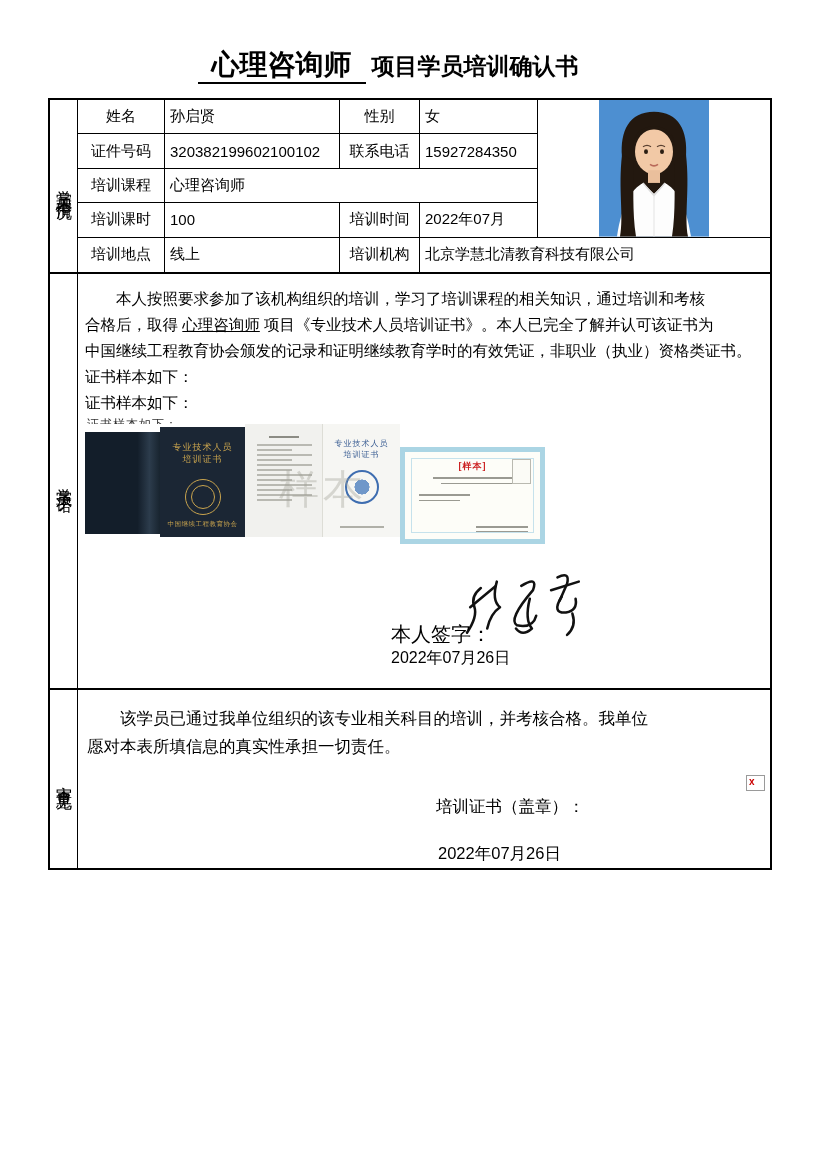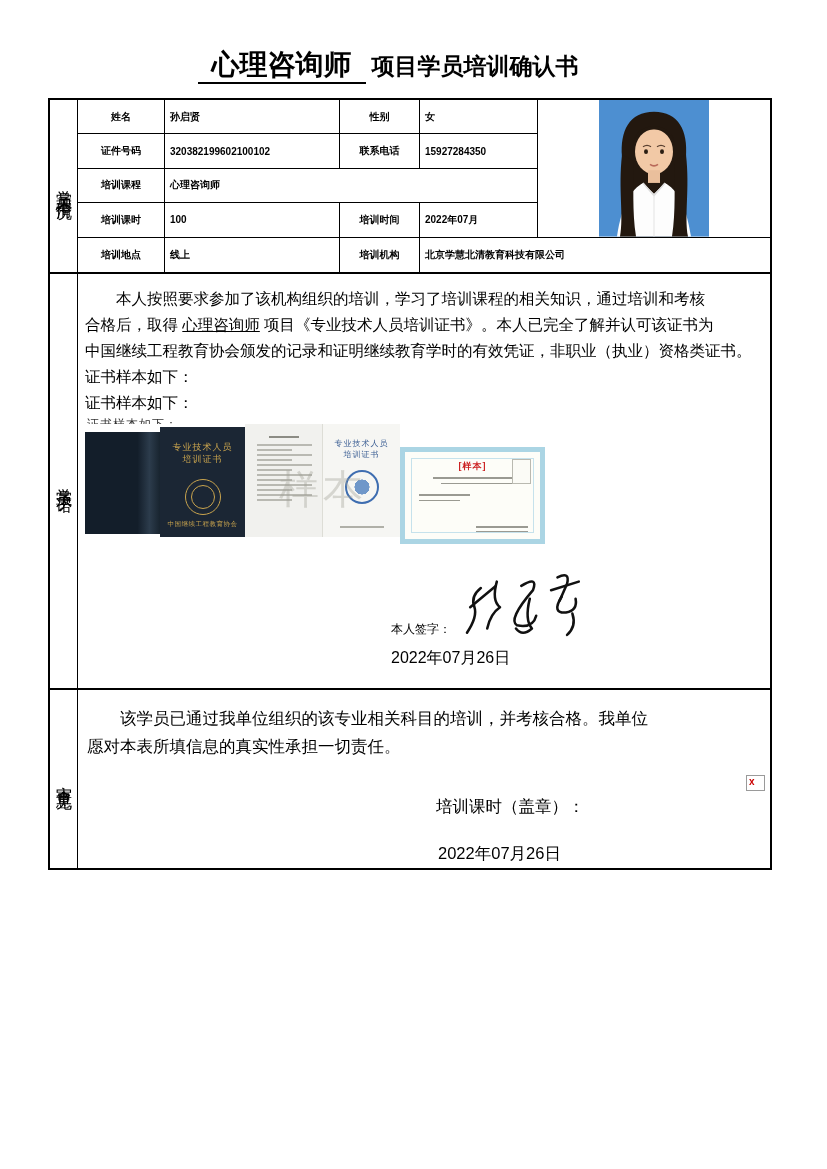--- a/index.html
+++ b/index.html
@@ -22,21 +22,21 @@
     font-size:16px;letter-spacing:3px;font-weight:500;
   }
   .sect-content{flex:1;position:relative;}
   
   .grid{
     display:grid;height:172px;
     grid-template-columns:87px 175px 80px 118px 1fr;
     grid-template-rows:repeat(5,1fr);
   }
   .cell{border-right:1.5px solid #000;border-bottom:1.5px solid #000;
-    display:flex;align-items:center;font-size:10px;overflow:hidden;white-space:nowrap;font-weight:bold;}
+    display:flex;align-items:center;font-size:15px;overflow:hidden;white-space:nowrap;}
   .cell.lab{justify-content:center;}
   .cell.val{padding:0 5px;}
   .cell.no-r{border-right:none;}
   .cell.no-b{border-bottom:none;}
   .span3{grid-column:2 / span 3;}
   .span2{grid-column:4 / span 2;}
   .photo-cell{grid-column:5;grid-row:1 / span 4;border-bottom:1.5px solid #000;
     display:flex;align-items:stretch;justify-content:center;}
   .photo-cell svg{height:100%;}
   
@@ -74,21 +74,21 @@
   .cert4-inner{position:absolute;inset:6px;border:1px solid #c6e2ec;}
   .c4sample{text-align:center;margin-top:8px;font-size:9px;font-weight:bold;color:#c22;letter-spacing:1px;}
   .c4photo{position:absolute;right:9px;top:7px;width:17px;height:23px;border:1px solid #b9b9b0;background:#fbfbf6;}
   .c4line{height:1.5px;background:#9a9a92;margin:4px 22px 0 28px;}
   .c4line.l2{margin:4px 18px 0 36px;}
   .c4line.l3{margin:10px 70px 0 14px;}
   .c4line.l4{margin:4px 80px 0 14px;}
   .c4foot{position:absolute;right:12px;bottom:7px;width:52px;}
   .c4foot div{height:1.5px;background:#9a9a92;margin-top:3px;}
   
-  .sig-label{position:absolute;left:313px;top:347px;font-size:12px;}
+  .sig-label{position:absolute;left:313px;top:347px;font-size:20px;}
   .sig-date{position:absolute;left:313px;top:374px;font-size:16px;}
   .sig-svg{position:absolute;left:385px;top:297px;}
   
   .review{height:178px;}
   .rpara{margin:0;padding:14px 10px 0 9px;font-size:16.5px;line-height:28px;
     white-space:pre-line;text-indent:2em;width:672px;}
   .stamp-label{position:absolute;left:358px;top:106px;font-size:16.5px;font-weight:500;}
   .broken-img{position:absolute;left:668px;top:85px;width:15px;height:14px;border:1px solid #9a9a9a;
     background:#fff;font-size:10px;font-weight:bold;color:#cc0000;
     display:flex;align-items:flex-start;justify-content:flex-start;padding:0 0 0 2px;line-height:12px;}
@@ -234,19 +234,19 @@
       <div class="sig-date">2022年07月26日</div>
     </div>
   </div>
 
   <div class="sect">
     <div class="vlabel">审查意见</div>
     <div class="sect-content review">
       <p class="rpara">该学员已通过我单位组织的该专业相关科目的培训，并考核合格。我单位
 愿对本表所填信息的真实性承担一切责任。</p>
       <span class="broken-img">x</span>
-      <div class="stamp-label">培训课时（盖章）：</div>
+      <div class="stamp-label">培训证书（盖章）：</div>
     </div>
   </div>
 
 </div>
 
 <div class="footer-date">2022年07月26日</div>
 
 </body></html>

